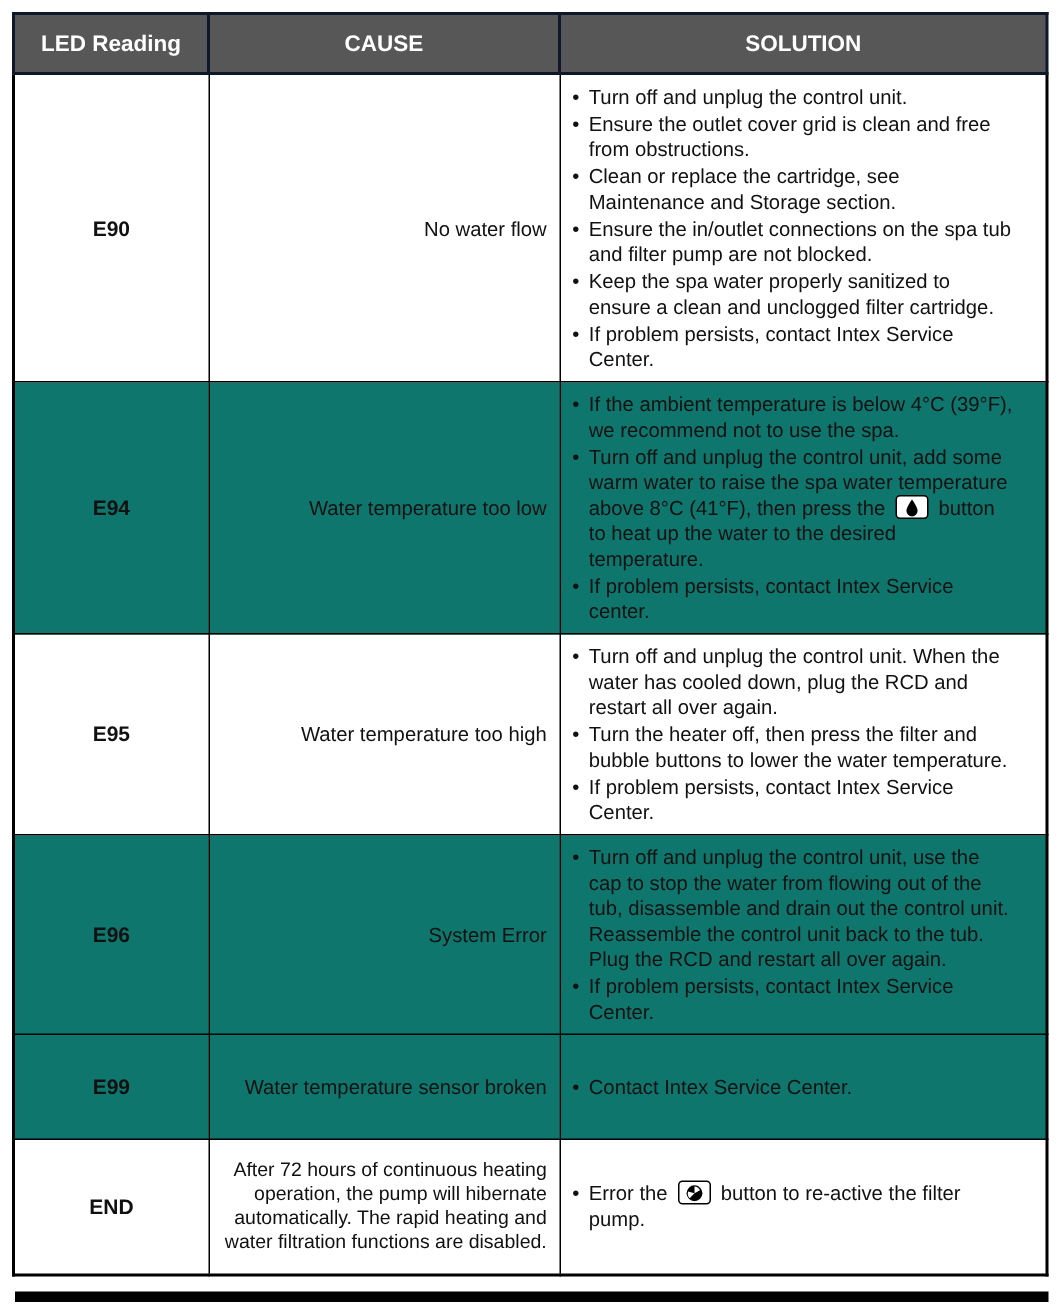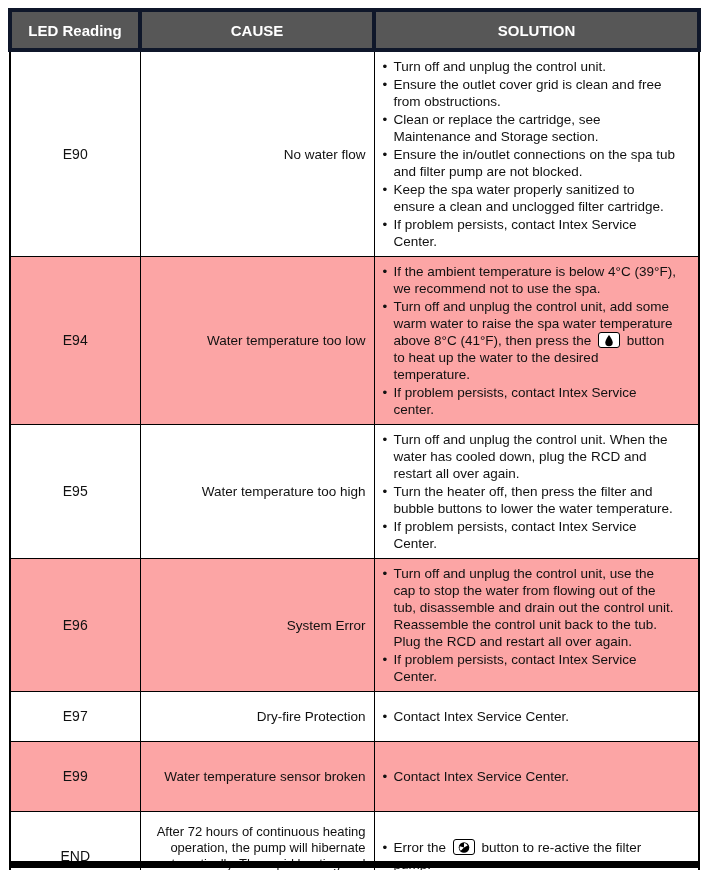--- a/index.html
+++ b/index.html
@@ -25,36 +25,36 @@
   }
   col.c-code  { width: 130px; }
   col.c-cause { width: 234px; }
   col.c-sol   { width: 325px; }
   th {
     background: #575757;
     color: #ffffff;
     font-weight: bold;
     font-size: 15px;
     height: 40px;
-    border: 4px solid #0f172a;
+    border: 2px solid #0f172a;
     text-align: center;
     vertical-align: middle;
     padding: 4px;
   }
   td {
     border: 1px solid #000000;
     vertical-align: middle;
     font-size: 13.5px;
     line-height: 17px;
     padding: 5px 6px;
   }
-  tr.alt td { background: #fca5a5; }
+  tr.alt td { background: #0f766e; }
   td.code {
     text-align: center;
-    font-weight: normal;
+    font-weight: bold;
     font-size: 14px;
   }
   td.cause {
     text-align: right;
     padding: 4px 8px;
   }
   td.sol { padding: 5px 20px 5px 6px; }
   .bullet {
     position: relative;
     padding-left: 13px;
@@ -146,27 +146,20 @@
 
       <tr class="alt" style="height:128px;">
         <td class="code">E96</td>
         <td class="cause">System Error</td>
         <td class="sol">
           <div class="bullet">Turn off and unplug the control unit, use the cap to stop the water from flowing out of the tub, disassemble and drain out the control unit. Reassemble the control unit back to the tub. Plug the RCD and restart all over again.</div>
           <div class="bullet">If problem persists, contact Intex Service Center.</div>
         </td>
       </tr>
 
-      <tr style="height:50px;">
-        <td class="code">E97</td>
-        <td class="cause">Dry-fire Protection</td>
-        <td class="sol">
-          <div class="bullet">Contact Intex Service Center.</div>
-        </td>
-      </tr>
 
       <tr class="alt" style="height:70px;">
         <td class="code">E99</td>
         <td class="cause">Water temperature sensor broken</td>
         <td class="sol">
           <div class="bullet">Contact Intex Service Center.</div>
         </td>
       </tr>
 
       <tr style="height:90px;">

